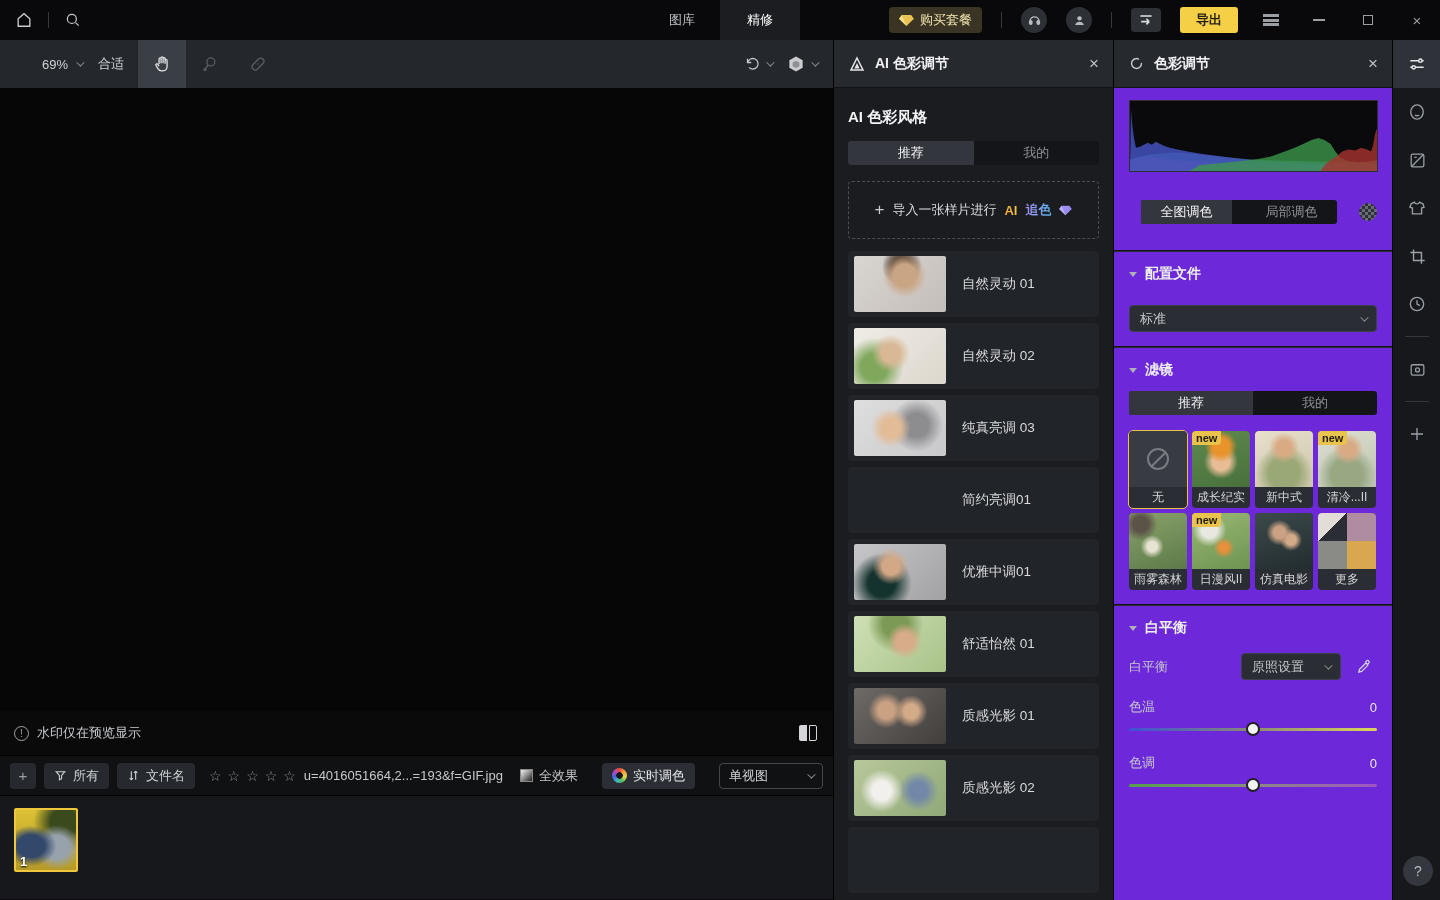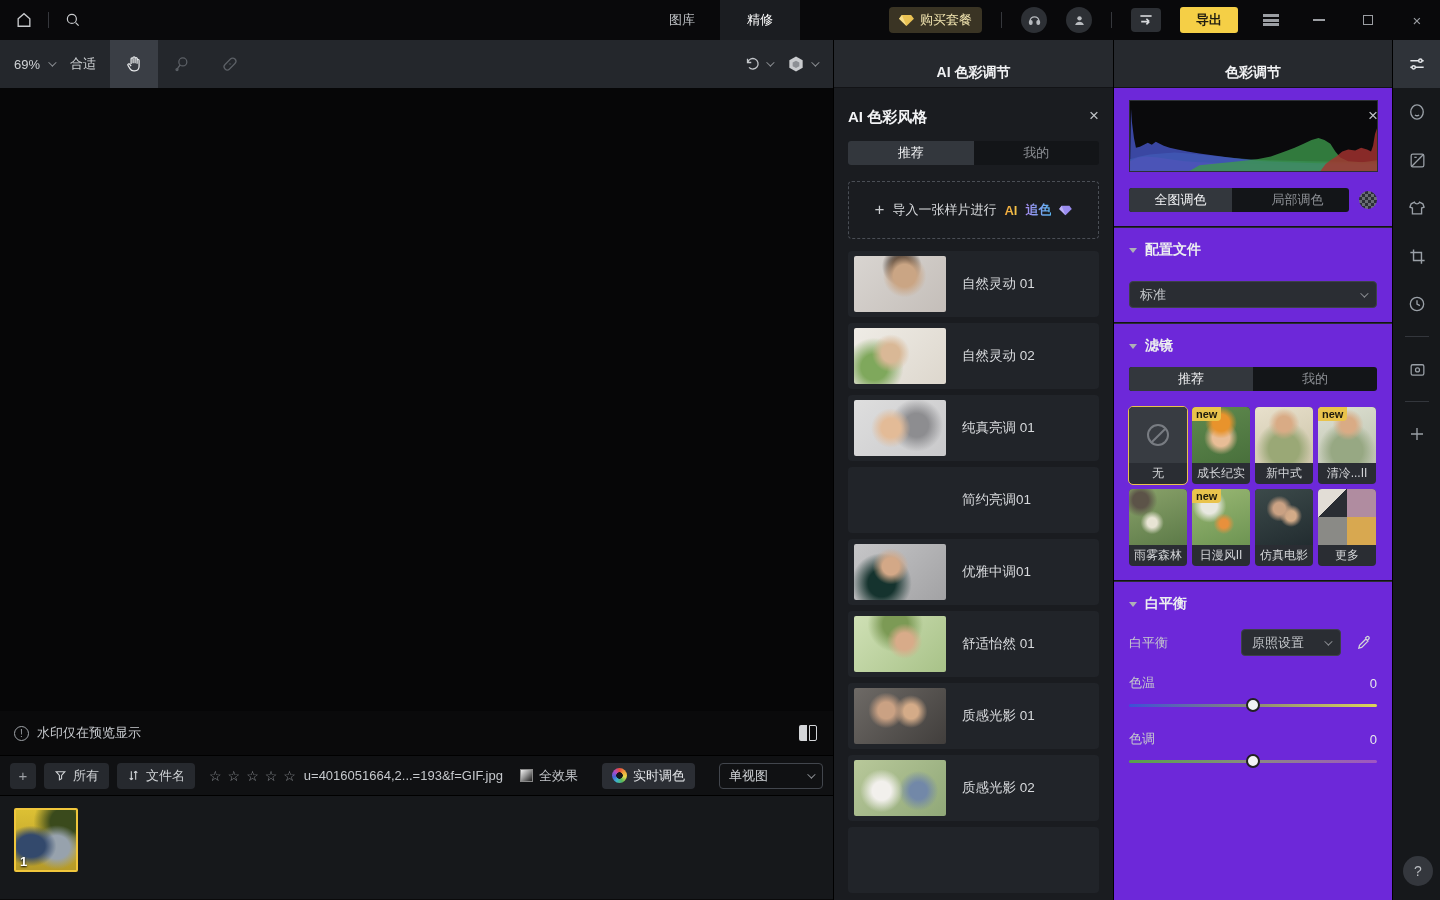--- a/index.html
+++ b/index.html
@@ -24,21 +24,21 @@
   .minbar { width:12px; height:2px; background:#9b9ea3; }
   .maxsq { width:10px; height:10px; border:1.5px solid #9b9ea3; }
 
   
   .editor  { position:absolute; left:0; top:40px; width:833px; height:860px; background:#0a0a0b; }
   .ai-panel{ position:absolute; left:833px; top:40px; width:280px; height:860px; background:#1a1c20; border-left:1px solid #000; }
   .color-panel { position:absolute; left:1113px; top:40px; width:279px; height:860px; background:#6d28d9; border-left:1px solid #000; }
   .sidebar { position:absolute; left:1392px; top:40px; width:48px; height:860px; background:#16181b; border-left:1px solid #000; }
 
   
-  .edit-toolbar { height:48px; background:#24272c; display:flex; align-items:center; }
+  .edit-toolbar { height:48px; background:#24272c; display:flex; align-items:center;padding-left:28px; }
   .zoomgrp { display:flex; align-items:center; gap:8px; padding:0 14px; color:#cfd2d5; }
   .chev { display:inline-block; width:6px; height:6px; border-right:1.5px solid #8b8e93; border-bottom:1.5px solid #8b8e93; transform:rotate(45deg) translateY(-2px); }
   .toolbtn { width:48px; height:48px; display:flex; align-items:center; justify-content:center; color:#b9bcc0; cursor:pointer; }
   .toolbtn.active { background:#3a3e45; color:#e8eaec; }
   .toolbtn.dim { color:#5c6066; }
   .et-right { margin-left:auto; display:flex; align-items:center; gap:14px; padding-right:16px; }
   .et-item { display:flex; align-items:center; gap:5px; color:#c3c6ca; cursor:pointer; }
 
   
   .canvas { position:relative; height:667px; background:#060607; overflow:hidden; }
@@ -92,21 +92,21 @@
   .fthumb-main { position:relative; width:64px; height:64px; border:2px solid #f0c63c; border-radius:2px; cursor:pointer;
     background:
       radial-gradient(ellipse at 25% 60%, #33496c 0 22%, transparent 40%),
       radial-gradient(ellipse at 68% 62%, #97a2ad 0 22%, transparent 42%),
       radial-gradient(ellipse at 80% 20%, #3a4a1c 0 20%, transparent 45%),
       linear-gradient(180deg,#dcc034,#b59a28);
   }
   .fthumb-main .num { position:absolute; left:4px; bottom:1px; color:#fff; font-size:13px; font-weight:bold; text-shadow:0 1px 2px #000; }
 
   
-  .phead { height:48px; background:#26292e; display:flex; align-items:center; padding:0 14px; gap:24px; border-bottom:1px solid #121316;flex-direction:column; }
+  .phead { height:48px; background:#26292e; display:flex; align-items:center; padding:0 14px; gap:9px; border-bottom:1px solid #121316; }
   .phead .ttl { font-size:14px; font-weight:bold; color:#f0f1f3; }
   .pclose { margin-left:auto; color:#bfc2c6; font-size:17px; cursor:pointer; }
 
   
   .ai-body { padding:14px 14px 0; }
   .ai-sec { font-size:15px; font-weight:bold; color:#f2f3f5; margin:6px 0 14px; }
   .seg { display:flex; height:24px; background:#131518; border-radius:3px; overflow:hidden; margin-bottom:16px; }
   .seg div { flex:1; display:flex; align-items:center; justify-content:center; color:#8d9095; cursor:pointer; font-size:13px; }
   .seg div.on { background:#33373d; color:#f2f3f5; }
   .importbox { height:58px; border:1px dashed #4a4e55; border-radius:4px; display:flex; align-items:center; justify-content:center; gap:8px; margin-bottom:12px; cursor:pointer; color:#d8dadd; font-size:13px; }
@@ -124,21 +124,21 @@
   .s6 { background:radial-gradient(circle at 40% 40%, #d3a887 0 13%, transparent 28%), radial-gradient(circle at 30% 70%, #15332e 0 18%, transparent 40%), linear-gradient(135deg,#c6c6c8,#a2a2a4); }
   .s7 { background:radial-gradient(circle at 55% 45%, #d8ab89 0 14%, transparent 30%), radial-gradient(circle at 45% 15%, #7c9a55 0 18%, transparent 40%), linear-gradient(135deg,#cfe0b5,#a8c288); }
   .s8 { background:radial-gradient(circle at 35% 40%, #caa183 0 12%, transparent 26%), radial-gradient(circle at 62% 42%, #d4ab88 0 11%, transparent 25%), linear-gradient(135deg,#6e6a66,#413e3c); }
   .s9 { background:radial-gradient(circle at 30% 55%, #f2f0ec 0 13%, transparent 30%), radial-gradient(circle at 70% 55%, #7288a8 0 12%, transparent 28%), linear-gradient(135deg,#b8c89a,#90a878); }
 
   
   .cp-scroll { height:812px; overflow:hidden; }
   .histwrap { padding:12px 15px 10px; }
   .hist { width:249px; height:72px; background:#0a0a0c; border:1px solid #2c2f35; }
   .cp-tabs { display:flex; align-items:center; padding:6px 15px 14px; gap:10px; }
-  .cp-tabs .seg { flex:1; margin:0;gap:14px; }
+  .cp-tabs .seg { flex:1; margin:12px;gap:14px; }
   .checker { width:18px; height:18px; border-radius:50%; flex:none; cursor:pointer;
     background:repeating-conic-gradient(#6a6e74 0 25%, #2c2f35 0 50%) 0 0/6px 6px; }
   .divider { height:1px; background:#121316; box-shadow:0 1px 0 #2b2e33; }
   .sec { padding:14px 15px; }
   .sechead { display:flex; align-items:center; gap:8px; font-size:14px; font-weight:bold; color:#eceef0; cursor:pointer; }
   .tri { width:0; height:0; border-left:4px solid transparent; border-right:4px solid transparent; border-top:5px solid #aeb1b6; }
   .dropdown { height:27px; background:#2a2d33; border:1px solid #3d4148; border-radius:4px; display:flex; align-items:center; justify-content:space-between; padding:0 10px; color:#c6c9cd; cursor:pointer; }
   .dd-profile { margin-top:22px; }
   .fgrid { display:grid; grid-template-columns:repeat(4,58px); gap:5px; margin-top:12px; }
   .fcell { border-radius:4px; overflow:hidden; background:#2a2d33; cursor:pointer; position:relative; }
@@ -374,21 +374,21 @@
         <div class="sitem">
             <div class="sthumb s1"></div>
             <div class="slabel">自然灵动 01</div>
           </div>
         <div class="sitem">
             <div class="sthumb s2"></div>
             <div class="slabel">自然灵动 02</div>
           </div>
         <div class="sitem">
             <div class="sthumb s4"></div>
-            <div class="slabel">纯真亮调 01</div>
+            <div class="slabel">纯真亮调 03</div>
           </div>
         <div class="sitem">
             <div class="sthumb s5"></div>
             <div class="slabel">简约亮调01</div>
           </div>
         <div class="sitem">
             <div class="sthumb s6"></div>
             <div class="slabel">优雅中调01</div>
           </div>
         <div class="sitem">

